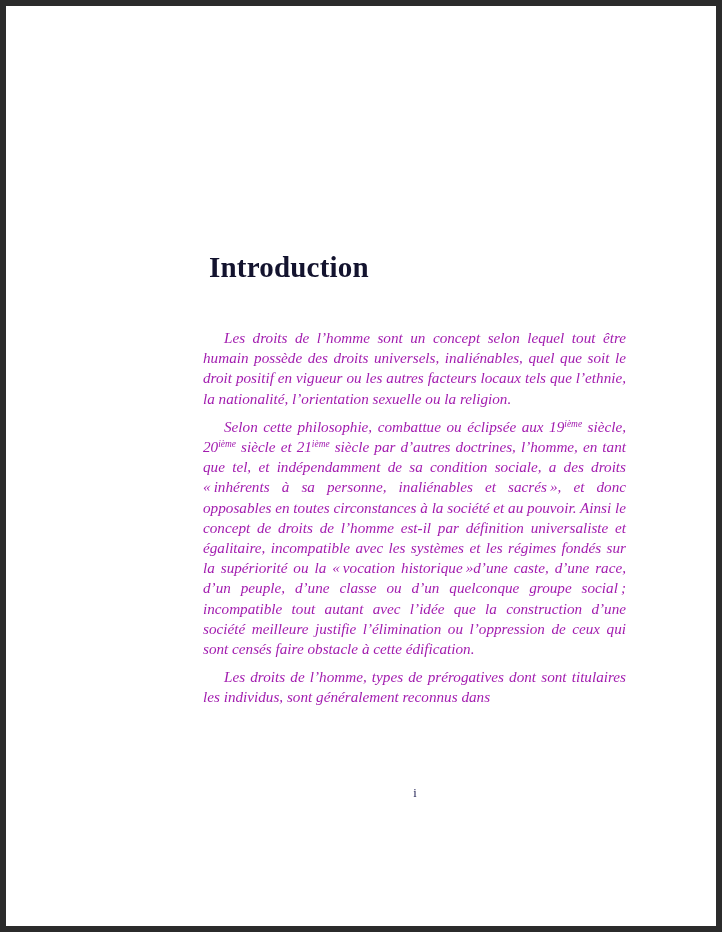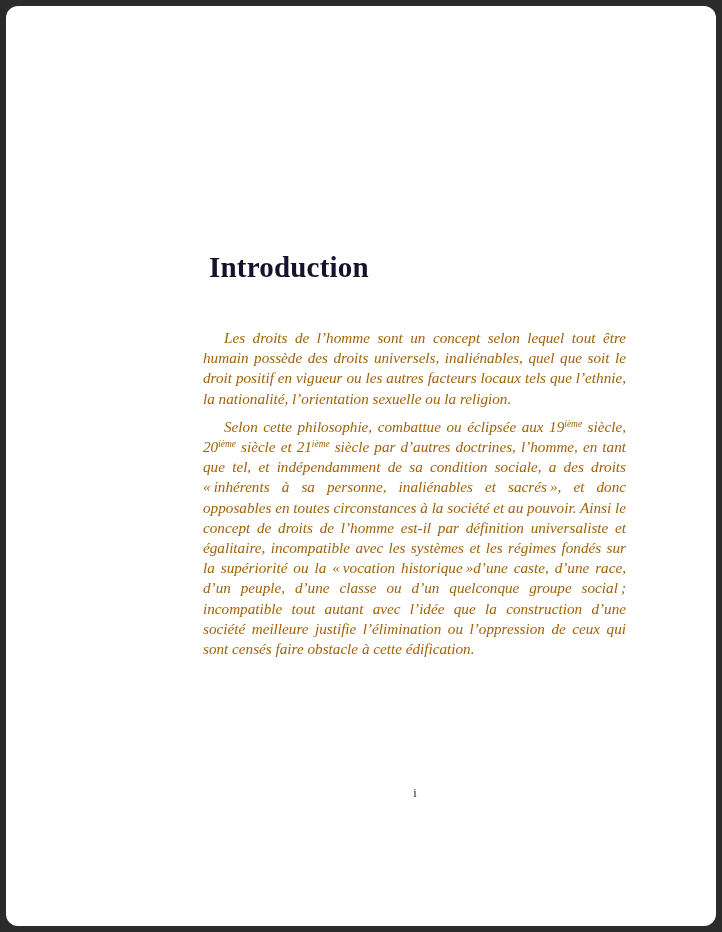--- a/index.html
+++ b/index.html
@@ -18,21 +18,20 @@
   }
 
   .page-sheet {
     position: absolute;
     left: 6px;
     top: 6px;
     width: 710px;
     height: 920px;
     box-sizing: border-box;
     background: #ffffff;
-    border-radius: 12px;
   }
 
   .page-body {
     position: absolute;
     left: 197px;
     top: 244px;
     width: 424px;
   }
 
   .chapter-heading {
@@ -43,21 +42,21 @@
     color: #13132e;
     margin: 0 0 44px 6px;
     letter-spacing: 0.2px;
   }
 
   .body-text {
     font-family: "Liberation Serif", "DejaVu Serif", serif;
     font-style: italic;
     font-size: 15.2px;
     line-height: 20.2px;
-    color: #a16207;
+    color: #a21caf;
     text-align: justify;
     text-justify: inter-word;
     margin: 0;
     width: 423px;
     hyphens: manual;
   }
 
   .body-text + .body-text {
     margin-top: 8px;
   }
@@ -93,19 +92,20 @@
   <div class="page-sheet">
 
     <div class="page-body">
 
       <h1 class="chapter-heading">Introduction</h1>
 
       <p class="body-text"><span class="indent"></span><span>Les droits de l’homme sont un concept selon lequel tout être humain possède des droits universels, inaliénables, quel que soit le droit positif en vigueur ou les autres facteurs locaux tels que l’ethnie, la nationalité, l’orientation sexuelle ou la religion.</span></p>
 
       <p class="body-text"><span class="indent"></span><span>Selon cette philosophie, combattue ou éclipsée aux 19</span><sup class="ord">ième</sup><span> siècle, 20</span><sup class="ord">ième</sup><span> siècle et 21</span><sup class="ord">ième</sup><span> siècle par d’autres doctrines, l’homme, en tant que tel, et indépendamment de sa condition sociale, a des droits « inhérents à sa personne, inaliénables et sacrés », et donc opposables en toutes circonstances à la société et au pouvoir. Ainsi le concept de droits de l’homme est-il par définition universaliste et égalitaire, incompatible avec les systèmes et les régimes fondés sur la supériorité ou la « vocation historique »d’une caste, d’une race, d’un peuple, d’une classe ou d’un quelconque groupe social ; incompatible tout autant avec l’idée que la construction d’une société meilleure justifie l’élimination ou l’oppression de ceux qui sont censés faire obstacle à cette édification.</span></p>
 
+      <p class="body-text"><span class="indent"></span><span>Les droits de l’homme, types de prérogatives dont sont titulaires les individus, sont généralement reconnus dans</span></p>
 
     </div>
 
     <div class="folio">i</div>
 
   </div>
 </div>
 
 </body></html>

